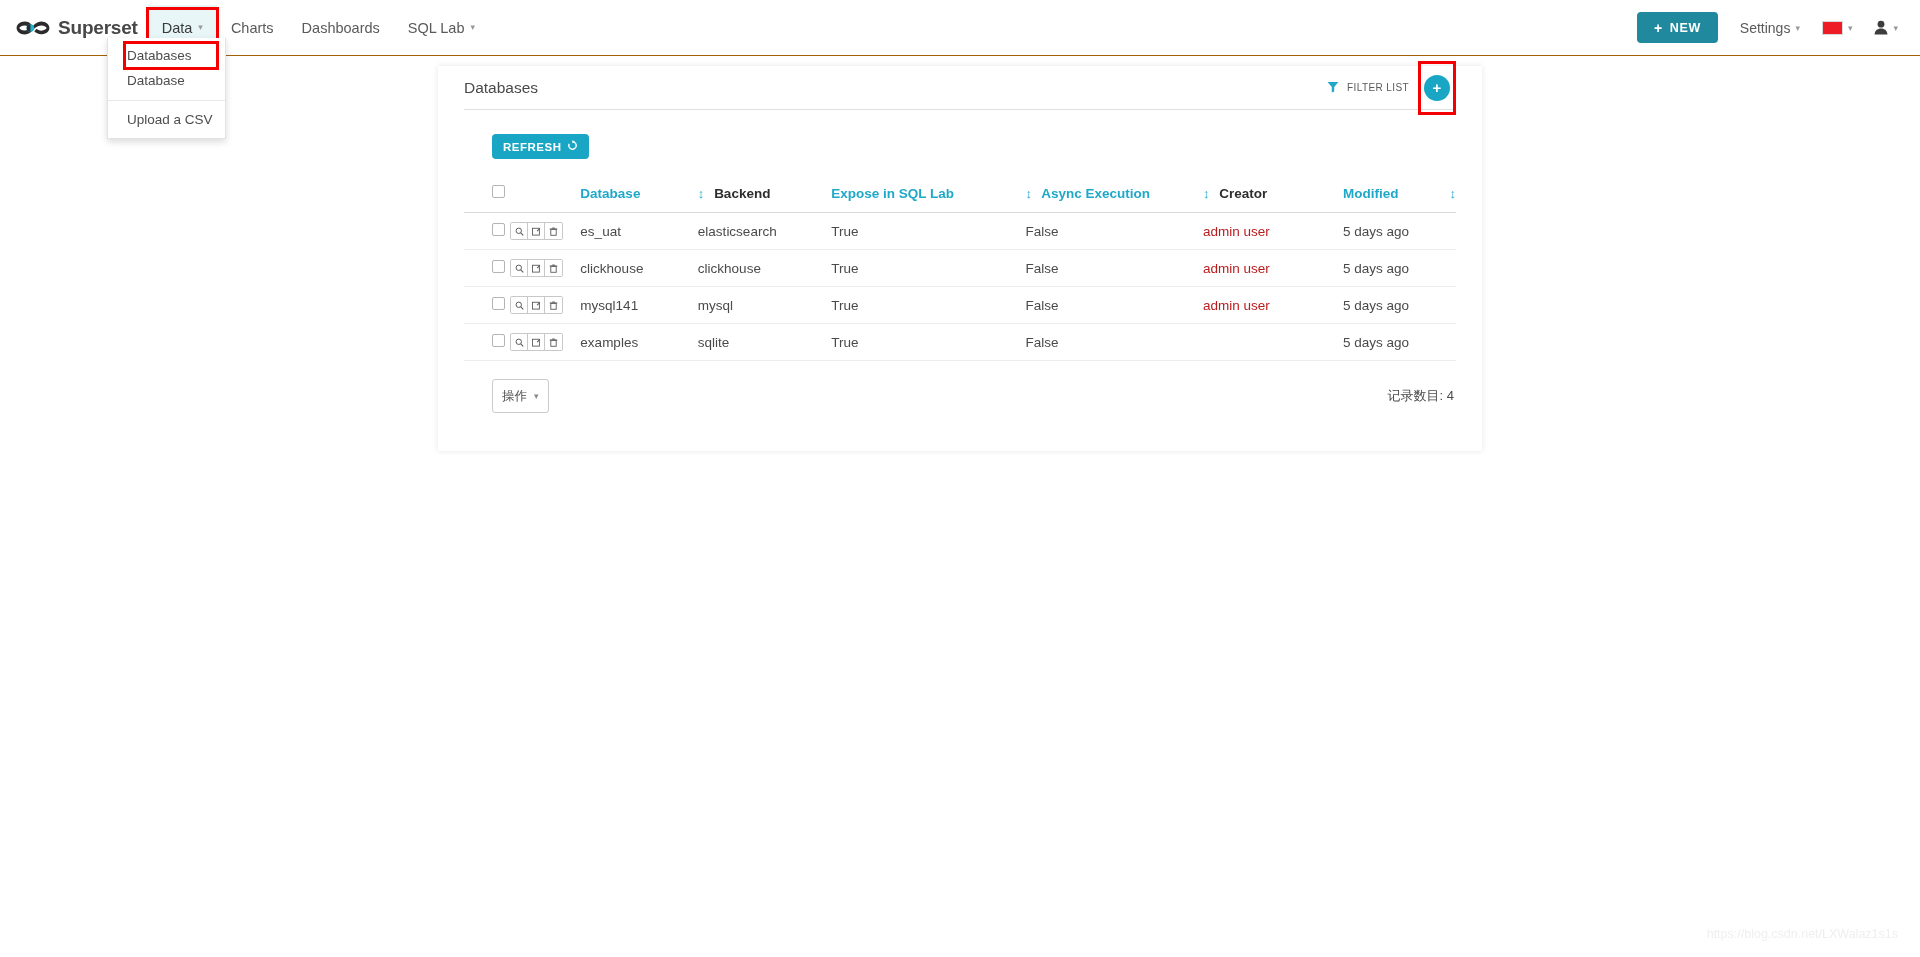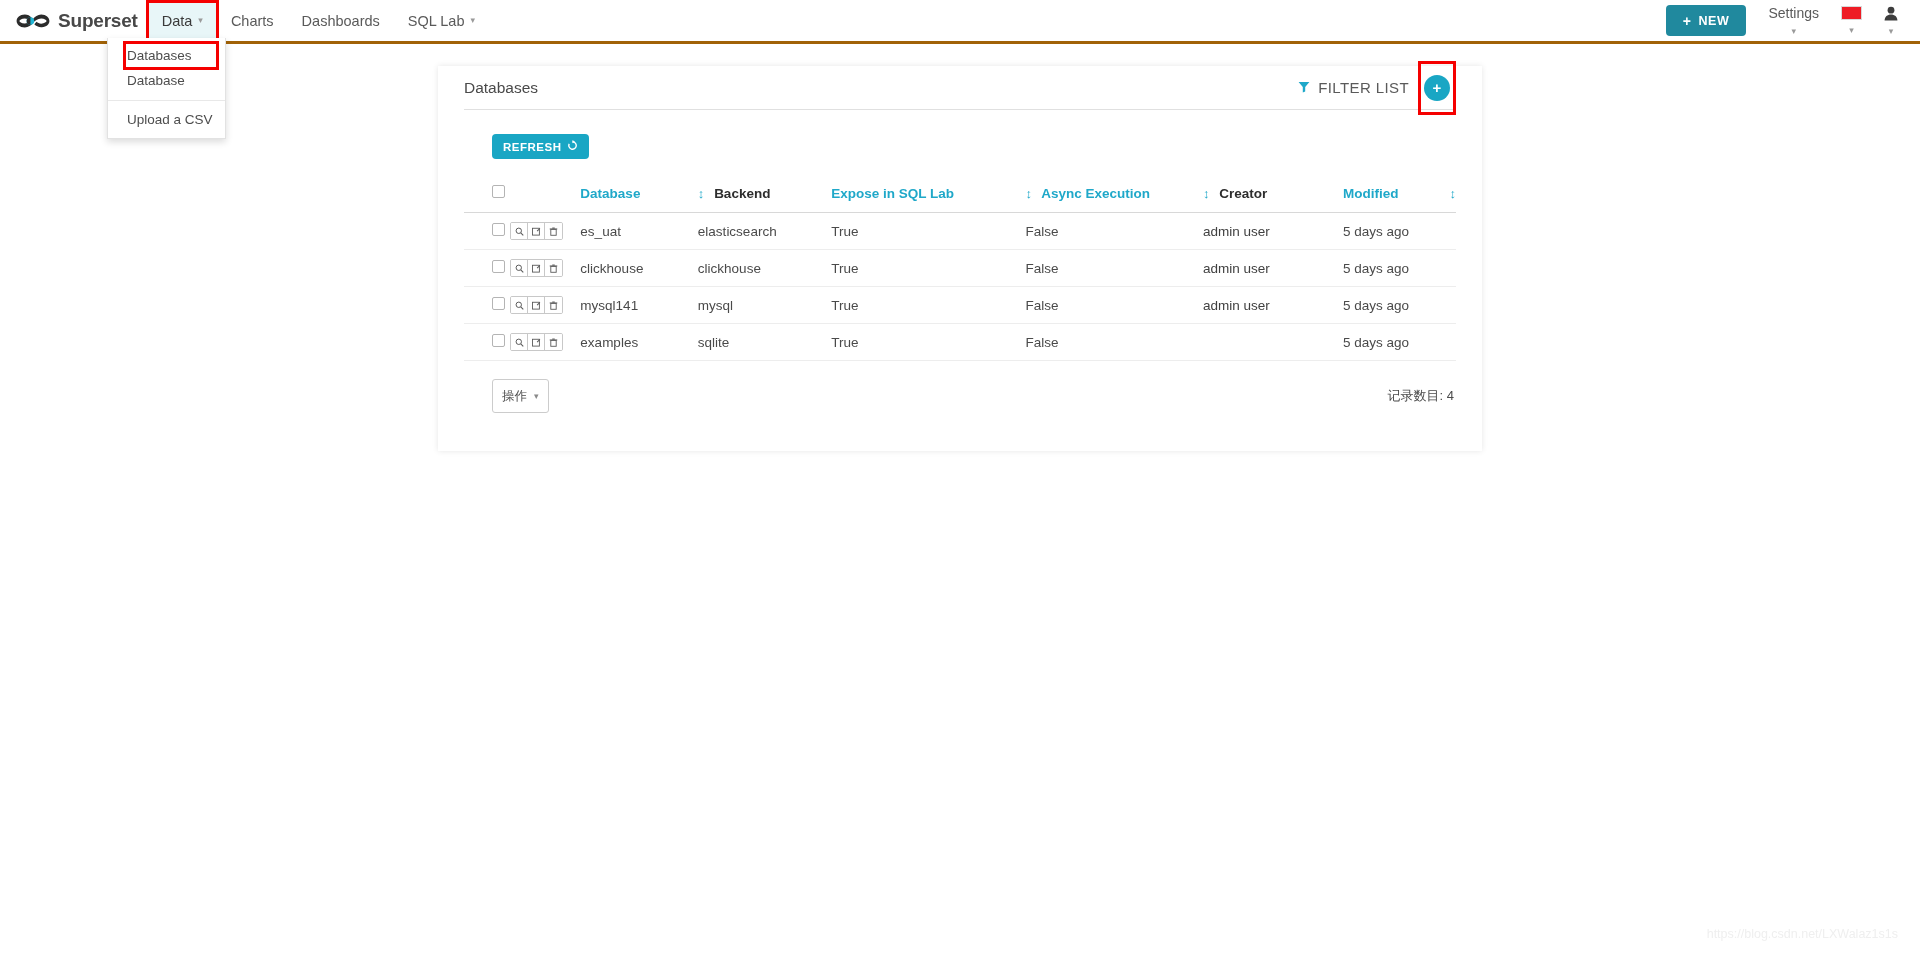--- a/index.html
+++ b/index.html
@@ -7,23 +7,23 @@
     width: 1920px; height: 957px;
     background: #ffffff;
     font-family: "Liberation Sans", sans-serif;
     overflow: hidden;
   }
   body { position: relative; }
 
   
   .navbar {
     position: absolute; top: 0; left: 0;
-    width: 1920px; height: 44px;
+    width: 1920px; height: 56px;
     background: #ffffff;
-    border-bottom: 3px solid #a16207;
+    border-bottom: 1px solid #a16207;
     display: flex; align-items: center;
     z-index: 40;
   }
   .brand {
     display: flex; align-items: center;
     padding: 0 10px 0 14px; height: 46px;
     text-decoration: none;
   }
   .brand-logo { width: 38px; height: 22px; margin-right: 6px; display: block; }
   .brand-name {
@@ -54,21 +54,21 @@
     background: #20899e; color: #ffffff;
     font-size: 12.5px; font-weight: bold; letter-spacing: 0.6px;
     border: none; border-radius: 4px;
     height: 31px; padding: 0 17px;
     display: flex; align-items: center; gap: 7px;
     cursor: pointer;
   }
   .btn-new .plus { font-size: 14px; font-weight: bold; line-height: 1; }
   .nav-right-item {
     display: flex; align-items: center; gap: 5px;
-    margin-left: 22px; font-size: 14px; color: #5a5a5a; cursor: pointer; flex-direction: column;
+    margin-left: 22px; font-size: 14px; color: #5a5a5a; cursor: pointer;
   }
   .flag-icon {
     width: 21px; height: 14px; background: #ee1c25; display: inline-block;
     border: 1px solid #d9d9d9;
   }
   .avatar-icon { display: block; }
 
   
   .dropdown {
     position: absolute; top: 38px; left: 107px;
@@ -103,21 +103,21 @@
   .panel-head {
     display: flex; align-items: center;
     height: 44px; border-bottom: 1px solid #e0e0e0;
   }
   .panel-title { font-size: 15.5px; color: #4a4a4a; }
   .panel-head-right {
     margin-left: auto; display: flex; align-items: center; gap: 9px;
   }
   .filter-list {
     display: flex; align-items: center; gap: 8px;
-    font-size: 15px; color: #5a5a5a; letter-spacing: 0.4px;
+    font-size: 10px; color: #5a5a5a; letter-spacing: 0.4px;
     cursor: pointer;
   }
   .add-btn-wrap { position: relative; padding: 6px; }
   .add-btn {
     width: 26px; height: 26px; border-radius: 50%;
     background: #19a6c4; border: none; color: #ffffff;
     display: flex; align-items: center; justify-content: center;
     font-size: 15px; font-weight: bold; cursor: pointer; line-height: 1;
   }
 
@@ -170,21 +170,21 @@
     display: inline-flex; border: 1px solid #c8c8c8; border-radius: 2px;
     overflow: hidden; background: #ffffff;
   }
   .icon-btn {
     width: 17px; height: 16px;
     display: flex; align-items: center; justify-content: center;
     border-right: 1px solid #c8c8c8;
     cursor: pointer; background: #ffffff;
   }
   .icon-btn:last-child { border-right: none; }
-  .link-creator { color: #404040; text-decoration: none; cursor: pointer; }
+  .link-creator { color: #b91c1c; text-decoration: none; cursor: pointer; }
 
   .table-foot {
     display: flex; align-items: center;
     margin-top: 18px; padding-left: 28px; padding-right: 2px;
   }
   .btn-ops {
     background: #ffffff; border: 1px solid #cccccc; border-radius: 3px;
     font-size: 12.5px; color: #4a4a4a;
     height: 24px; padding: 16px 9px;
     display: inline-flex; align-items: center; gap: 7px; cursor: pointer;

